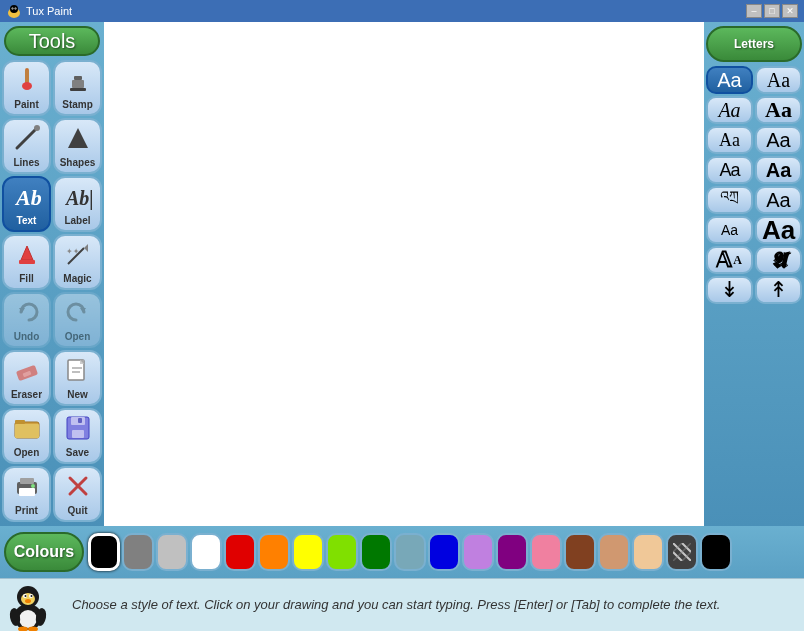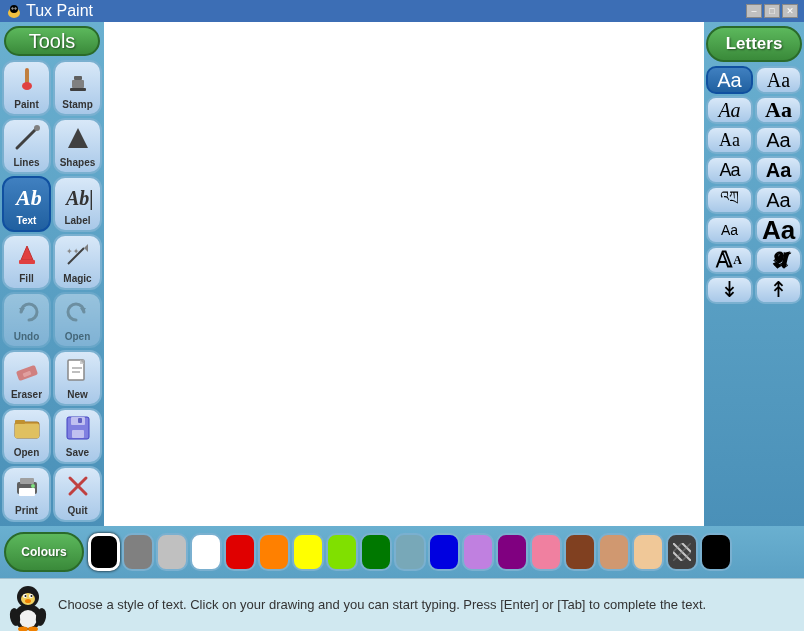--- a/index.html
+++ b/index.html
@@ -22,21 +22,21 @@
       padding: 2px 6px;
       height: 22px;
       flex-shrink: 0;
     }
     .title-bar-icon {
       width: 16px;
       height: 16px;
       margin-right: 4px;
     }
     .title-bar-text {
-      font-size: 16px;
+      font-size: 11px;
       flex: 1;
     }
     .title-bar-controls {
       display: flex;
       gap: 2px;
     }
     .title-btn {
       width: 16px;
       height: 14px;
       background: #c0c0c0;
@@ -140,21 +140,21 @@
       display: flex;
       flex-direction: column;
       align-items: center;
       padding: 4px 2px;
       flex-shrink: 0;
     }
 
     .letters-label {
       background: linear-gradient(to bottom, #5cb85c, #3a8a3a);
       color: white;
-      font-size: 17px;
+      font-size: 12px;
       font-weight: bold;
       width: 96px;
       height: 36px;
       border-radius: 18px;
       display: flex;
       align-items: center;
       justify-content: center;
       margin-bottom: 4px;
       text-shadow: 1px 1px 2px rgba(0,0,0,0.5);
       border: 2px solid #2a6a2a;
@@ -200,21 +200,21 @@
     .colors-bar {
       display: flex;
       align-items: center;
       padding: 4px 4px;
       height: 52px;
     }
 
     .colours-label {
       background: linear-gradient(to bottom, #5cb85c, #3a8a3a);
       color: white;
-      font-size: 12px;
+      font-size: 16px;
       font-weight: bold;
       width: 80px;
       height: 40px;
       border-radius: 20px;
       display: flex;
       align-items: center;
       justify-content: center;
       text-shadow: 1px 1px 2px rgba(0,0,0,0.5);
       border: 2px solid #2a6a2a;
       flex-shrink: 0;
@@ -240,22 +240,23 @@
       border: 3px solid #fff;
       box-shadow: 0 0 3px #000;
     }
 
     .status-bar {
       background: #d0e8f0;
       border-top: 1px solid #a0c0d0;
       padding: 4px 8px;
       display: flex;
       align-items: center;
-      gap: 10px;
+      gap: 24px;
       min-height: 52px;
+      font-style: italic;
     }
 
     .tux-icon {
       width: 40px;
       height: 44px;
       flex-shrink: 0;
     }
 
     .status-text {
       font-size: 13px;

